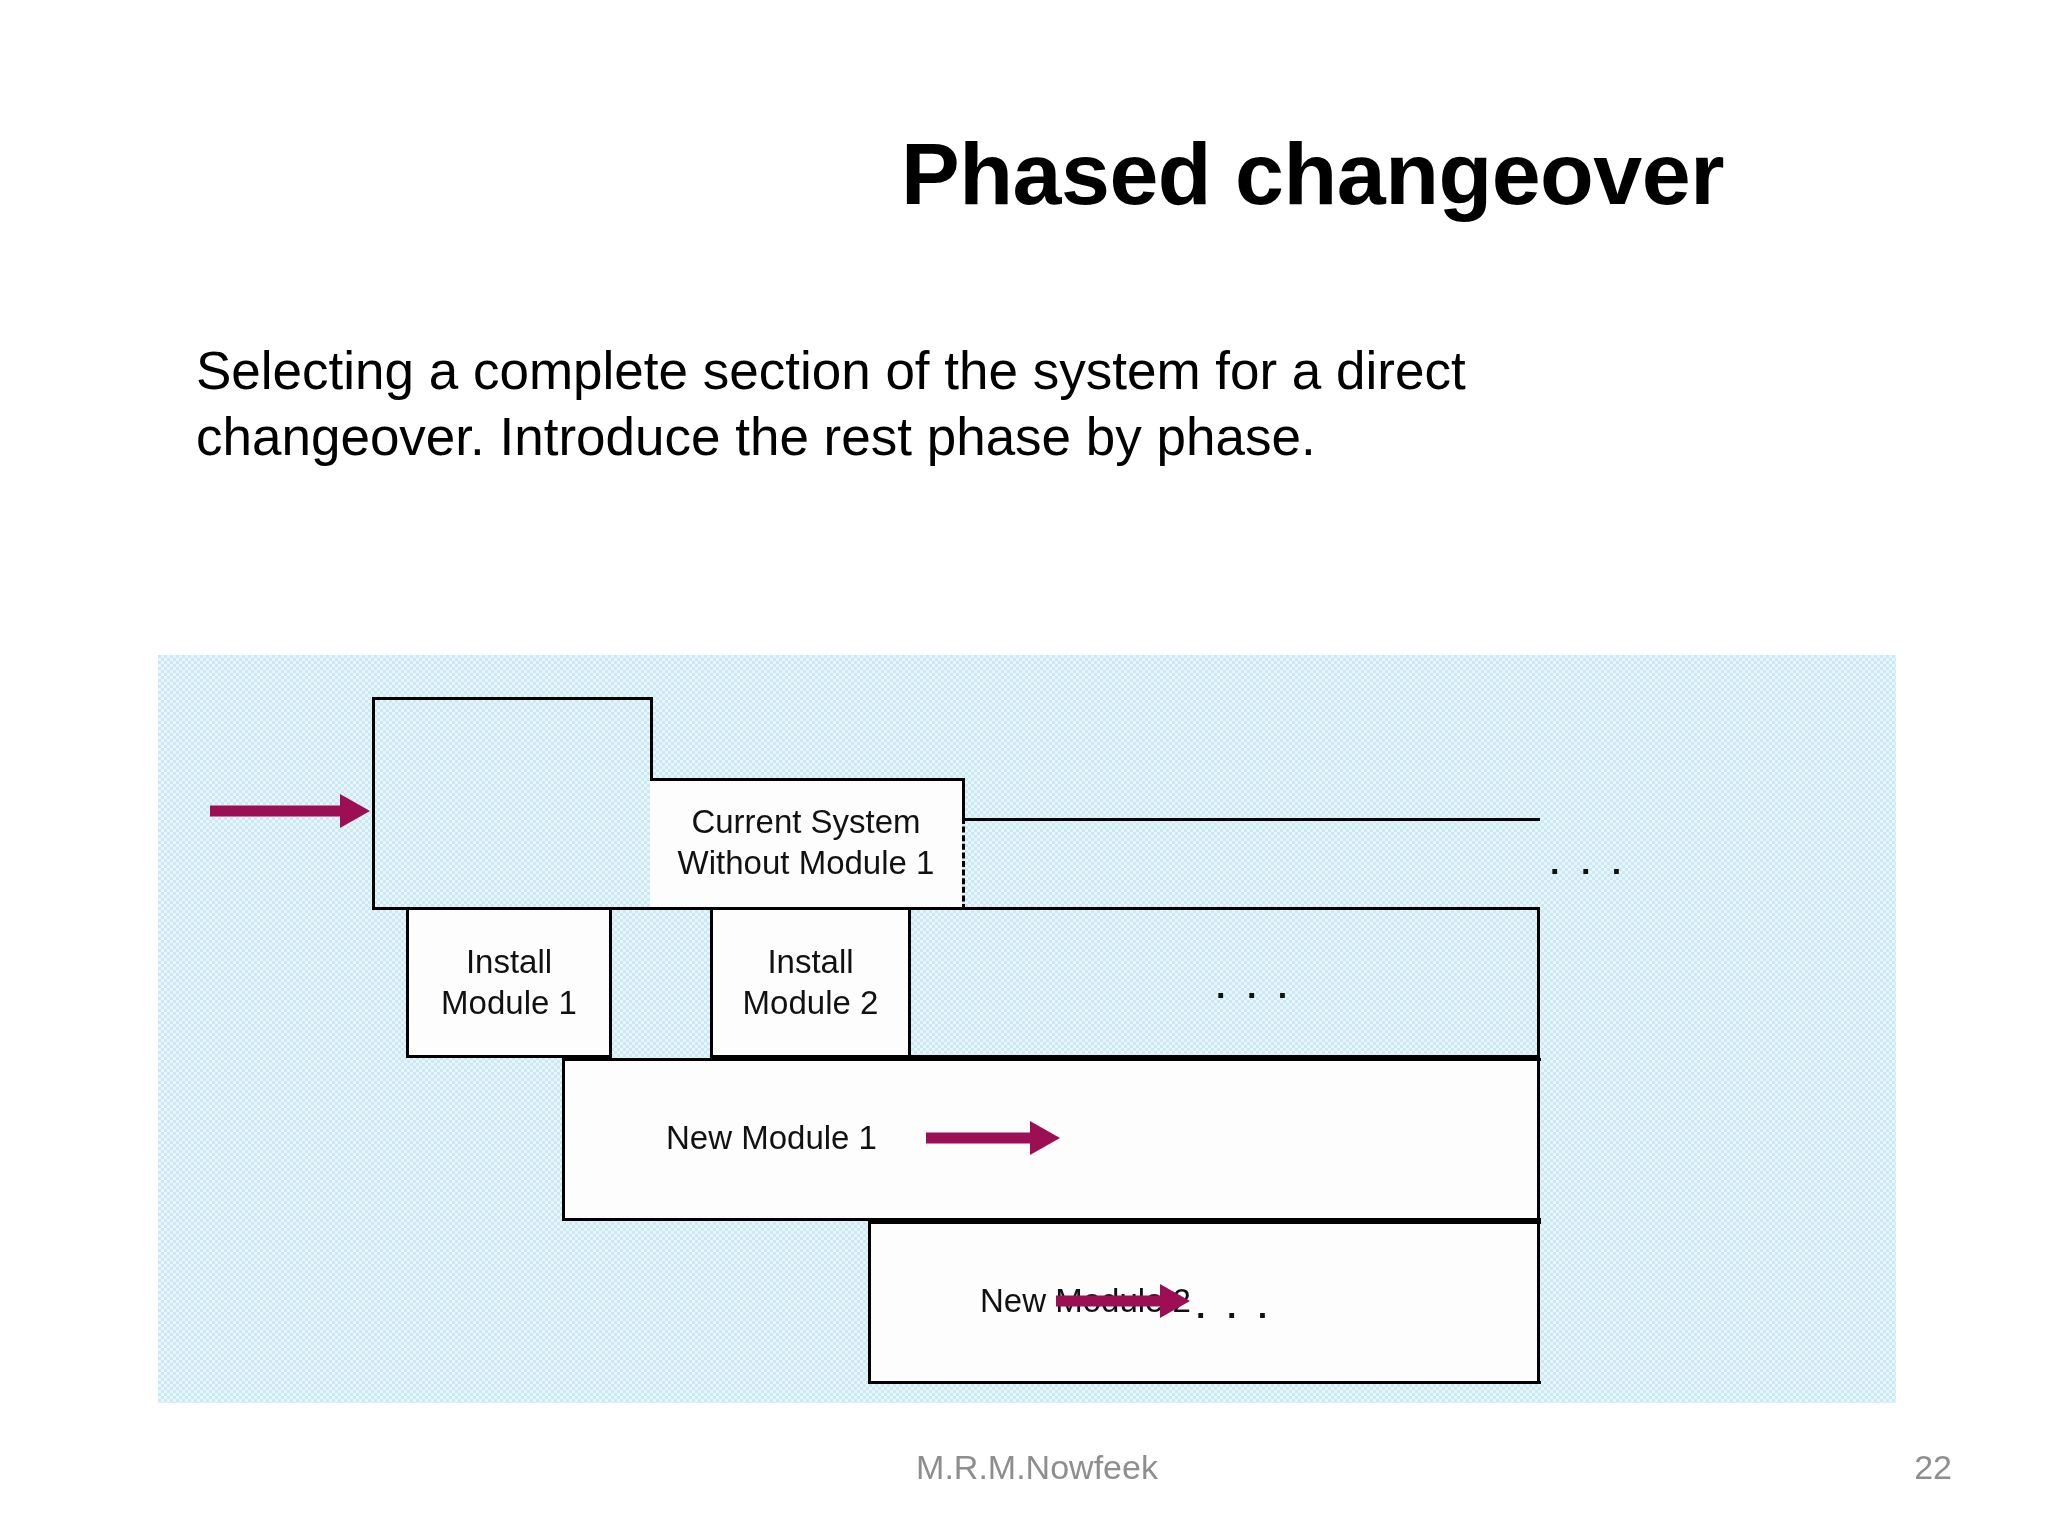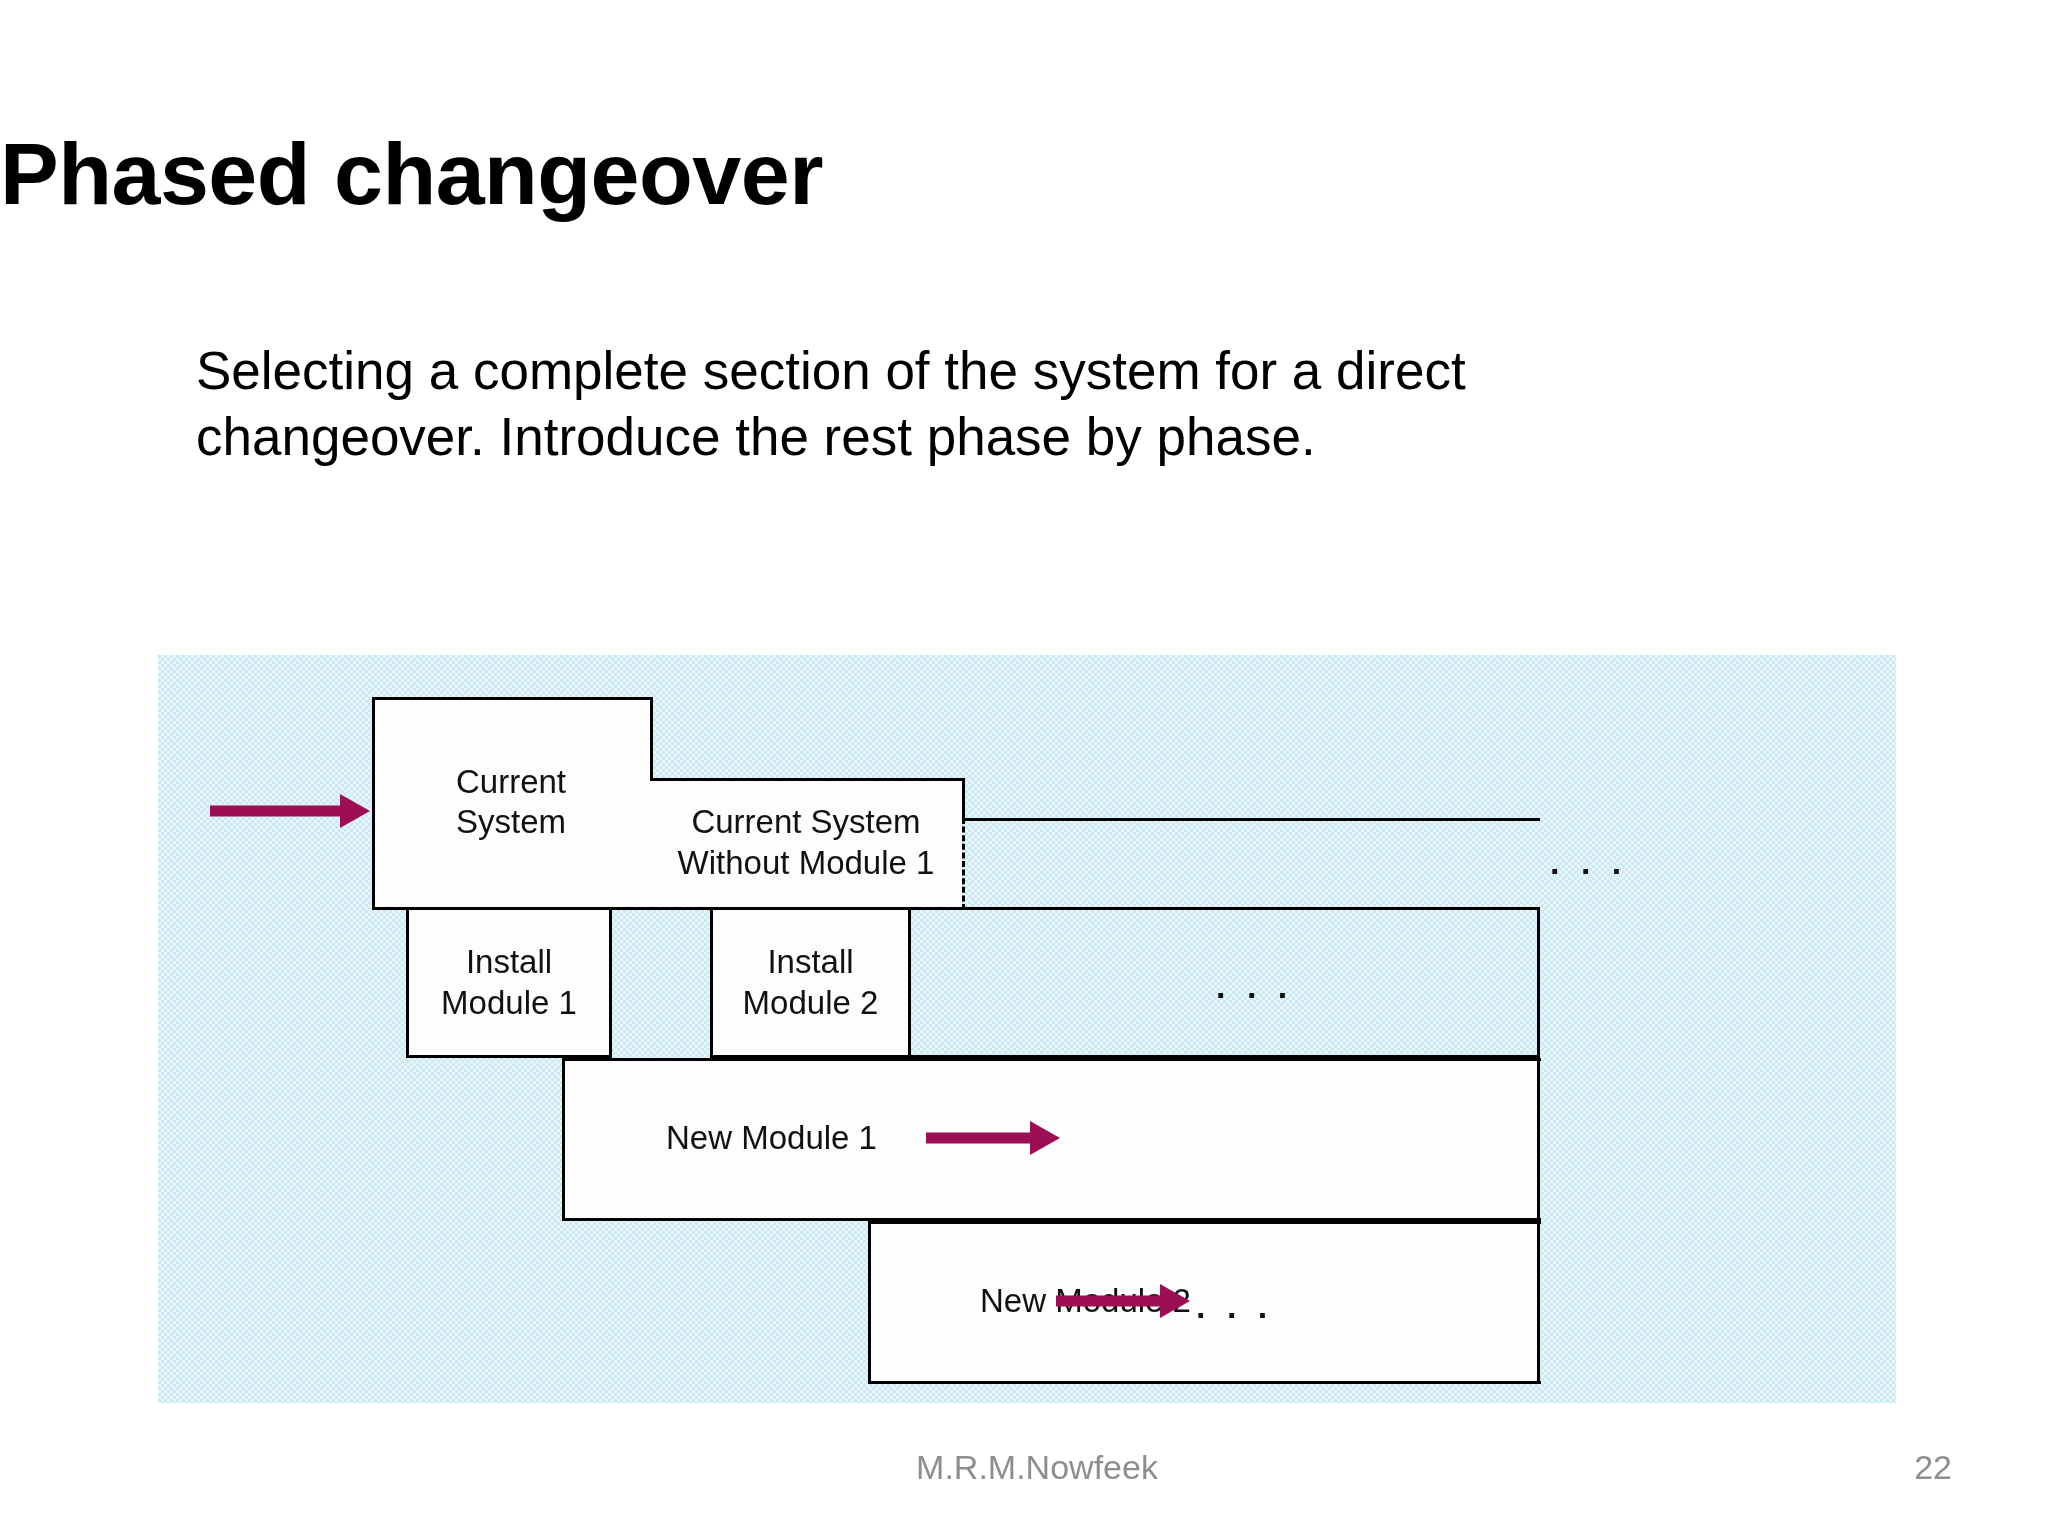--- a/index.html
+++ b/index.html
@@ -15,21 +15,21 @@
     font-family: "Liberation Sans", sans-serif;
     -webkit-font-smoothing: antialiased;
   }
 
   
   #slide-title {
     position: absolute;
     left: 0;
     top: 128px;
     width: 1724px;
-    text-align: left;
+    text-align: right;
     font-size: 88px;
     font-weight: bold;
     color: #000000;
     letter-spacing: -0.5px;
     line-height: 1.05;
   }
 
   
   #slide-body {
     position: absolute;
@@ -157,22 +157,20 @@
 </style>
 </head>
 <body>
 
 <div id="slide-title">Phased changeover</div>
 
 <div id="slide-body">Selecting a complete section of the system for a direct changeover. Introduce the rest phase by phase.</div>
 
 <div id="diagram-panel">
 
-  <div class="dbox" id="box-current-system">Current
-System</div>
   <div class="edge h" style="left:214px; top:42px;  width:281px;"></div>
   <div class="edge v" style="left:214px; top:42px;  height:213px;"></div>
   <div class="edge h" style="left:214px; top:252px; width:281px;"></div>
   <div class="edge-dash-v" style="left:492px; top:123px; height:132px;"></div>
   <div class="edge v" style="left:492px; top:42px; height:81px;"></div>
 
   <div class="dbox" id="box-cs-without-m1">Current System
 Without Module 1</div>
   <div class="edge h" style="left:492px; top:123px; width:315px;"></div>
   <div class="edge h" style="left:492px; top:252px; width:315px;"></div>

